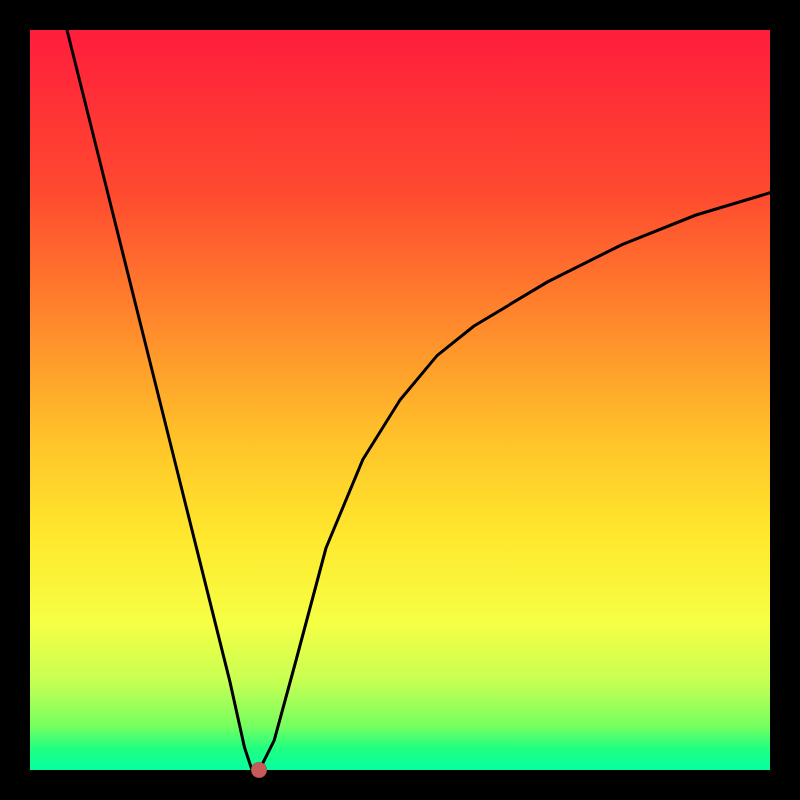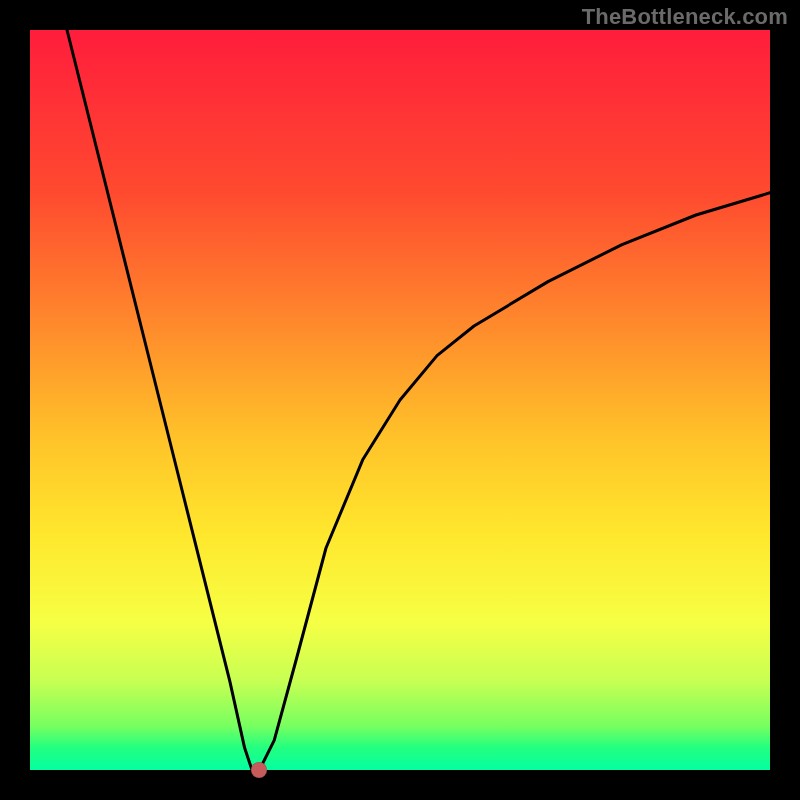--- a/index.html
+++ b/index.html
@@ -70,21 +70,20 @@
     border-radius: 50%;
     background: #c65b5b;
     box-shadow: 0 0 0 0.5px rgba(0,0,0,0.15) inset;
   }
 </style>
 </head>
 <body>
 
 <div class="container">
 
-  <div class="watermark">TheBottleneck.com</div>
 
   <div class="plot-area">
     <svg class="curve" viewBox="0 0 740 740" preserveAspectRatio="none">
       <path d="M 37.0 0.0 L 74.0 148.0 L 111.0 296.0 L 148.0 444.0 L 177.6 562.4 L 199.8 651.2 L 214.6 717.8 L 222.0 740.0 L 229.4 740.0 L 244.2 710.4 L 266.4 629.0 L 296.0 518.0 L 333.0 429.2 L 370.0 370.0 L 407.0 325.6 L 444.0 296.0 L 518.0 251.6 L 592.0 214.6 L 666.0 185.0 L 740.0 162.8"></path>
     </svg>
     <div class="marker" style="left:229.4px;top:740.0px;background:#c65b5b;"></div>
   </div>
 
 </div>
 

